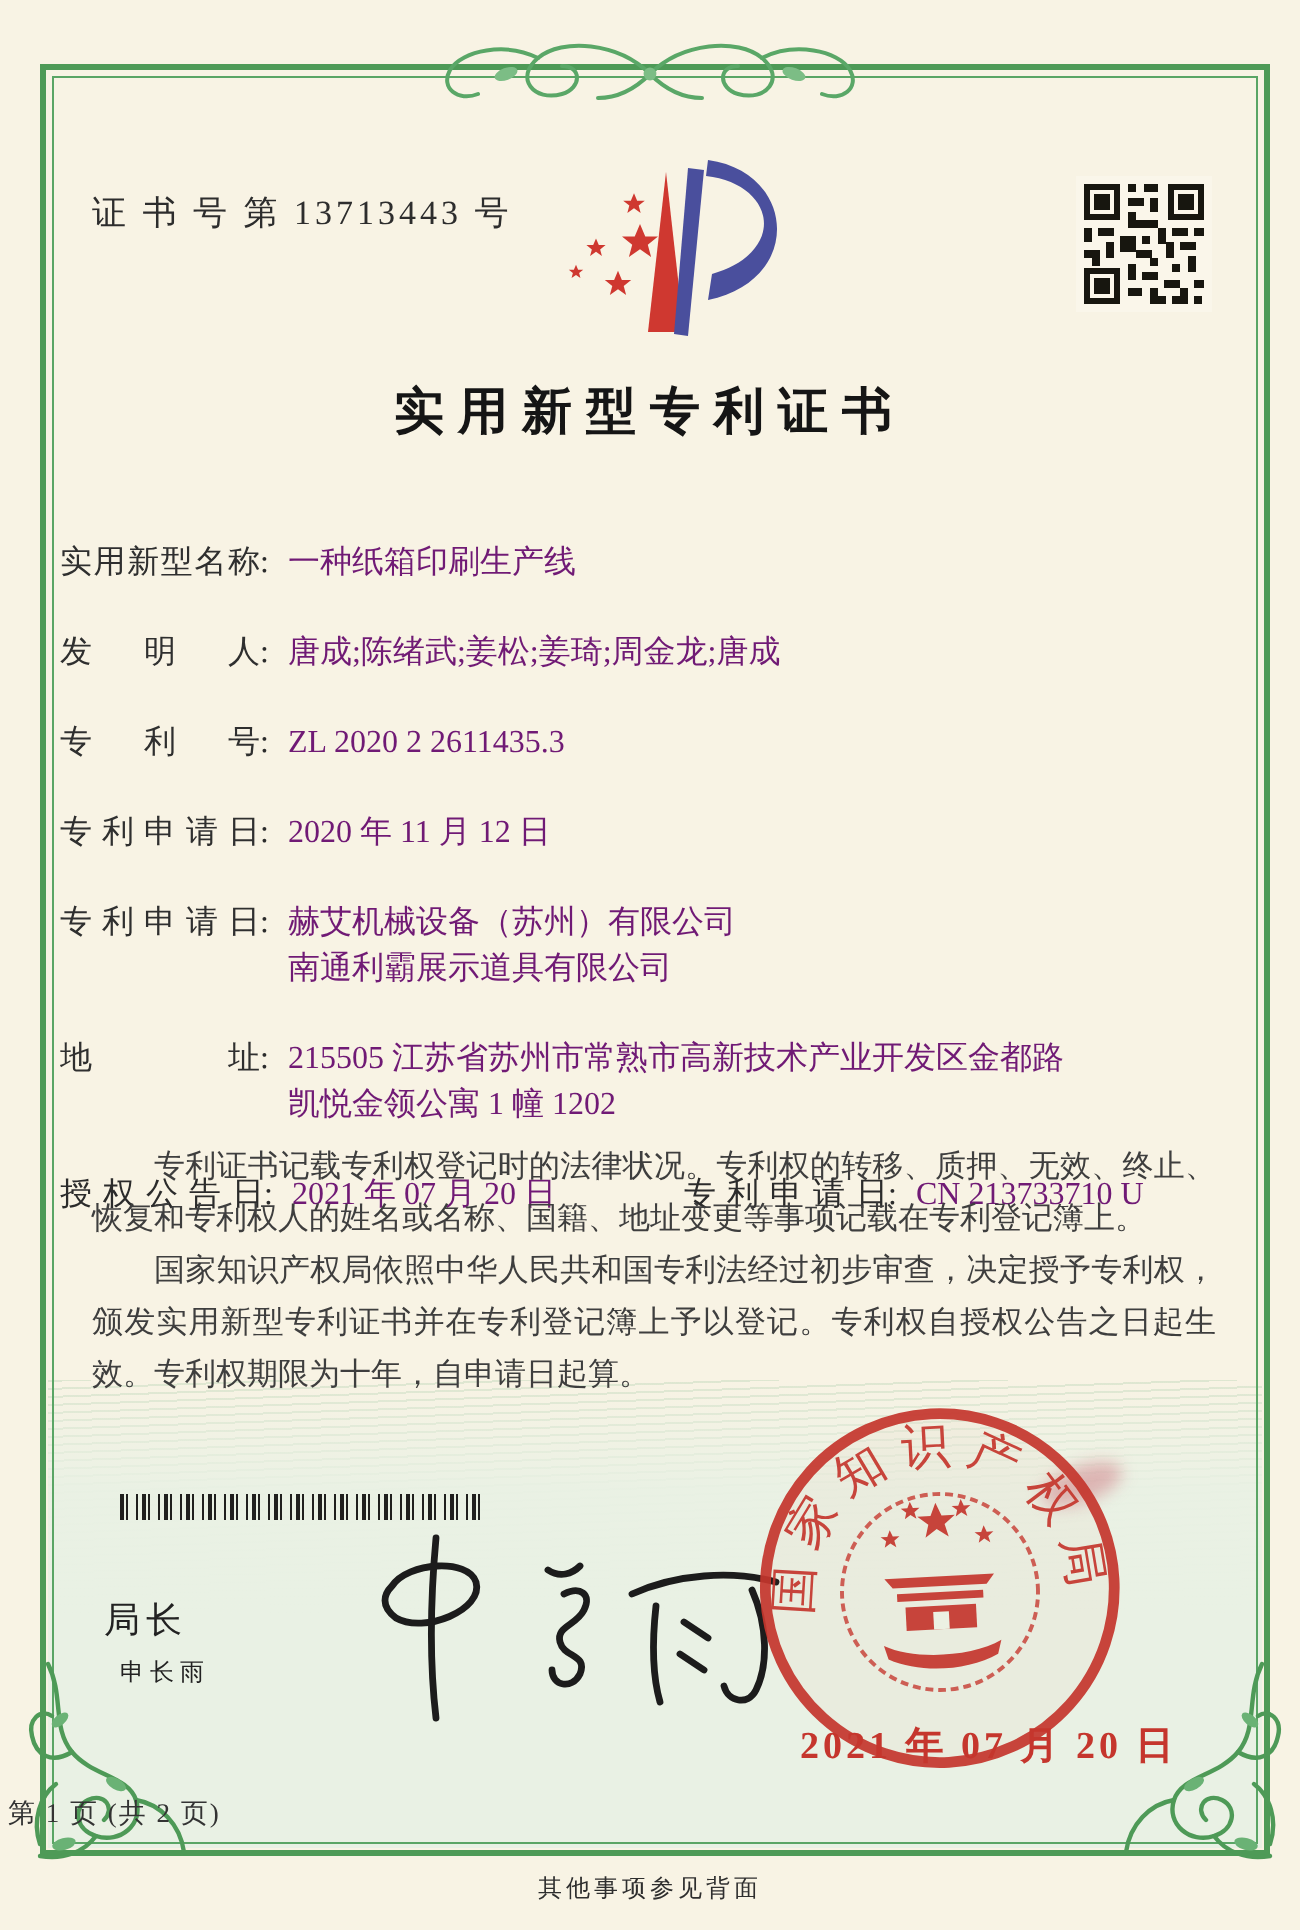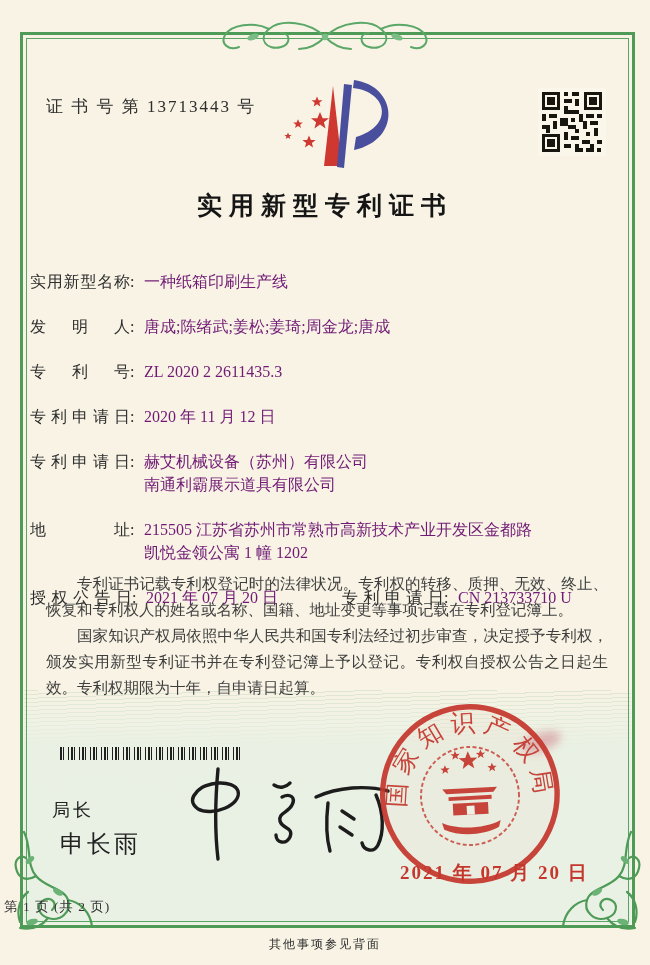--- a/index.html
+++ b/index.html
@@ -32,21 +32,21 @@
   .g-label{display:inline-block;width:102px;flex:0 0 102px;text-align:justify;text-align-last:justify;}
   
   .paras{position:absolute;left:46px;top:571px;width:562px;font-size:15.5px;line-height:26px;
          color:#3e3e3e;text-align:justify;}
   .paras p{margin:0;text-indent:2em;}
   
   .barcode{position:absolute;left:60px;top:747px;width:182px;height:13px;
       background:repeating-linear-gradient(90deg,#20201e 0 2px,transparent 2px 3px,
         #20201e 3px 4px,transparent 4px 8px,#20201e 8px 9px,transparent 9px 11px);}
   .signer-title{position:absolute;left:52px;top:798px;font-size:18px;letter-spacing:3px;color:#222;}
-  .signer-name{position:absolute;left:60px;top:828px;font-size:24px;letter-spacing:3px;color:#222;}
+  .signer-name{position:absolute;left:60px;top:828px;font-size:12px;letter-spacing:3px;color:#222;}
   .signature{position:absolute;left:178px;top:763px;}
   .seal{position:absolute;left:372px;top:698px;opacity:.92;transform:rotate(-3deg);}
   .seal-date{position:absolute;left:400px;top:860px;font-size:19px;color:#c5362d;letter-spacing:2px;
              font-weight:600;}
   .smudge{position:absolute;left:520px;top:733px;width:42px;height:18px;border-radius:50%;
           background:rgba(196,70,90,.35);filter:blur(4px);transform:rotate(-20deg);}
   .pagination{position:absolute;left:4px;top:898px;width:100%;text-align:left;font-size:13.5px;
               letter-spacing:1px;color:#333;}
   .back-note{position:absolute;left:0;top:936px;width:100%;text-align:center;font-size:12px;
              letter-spacing:2px;color:#2e2e2e;}

